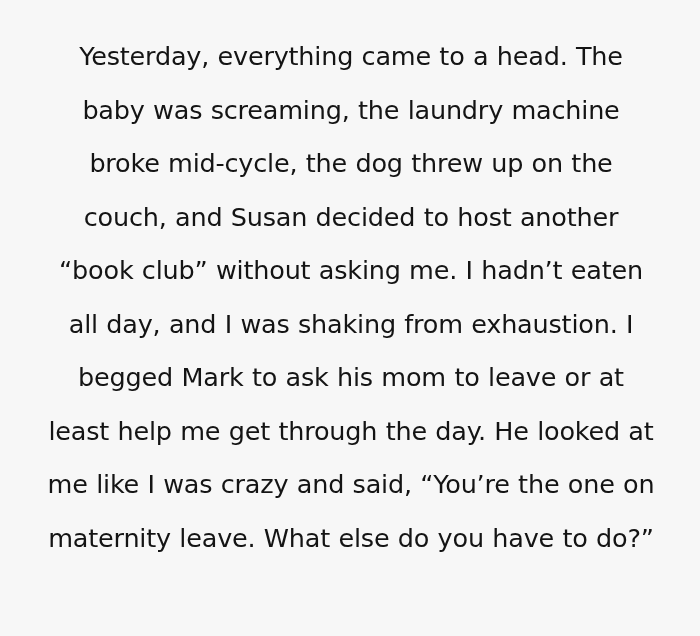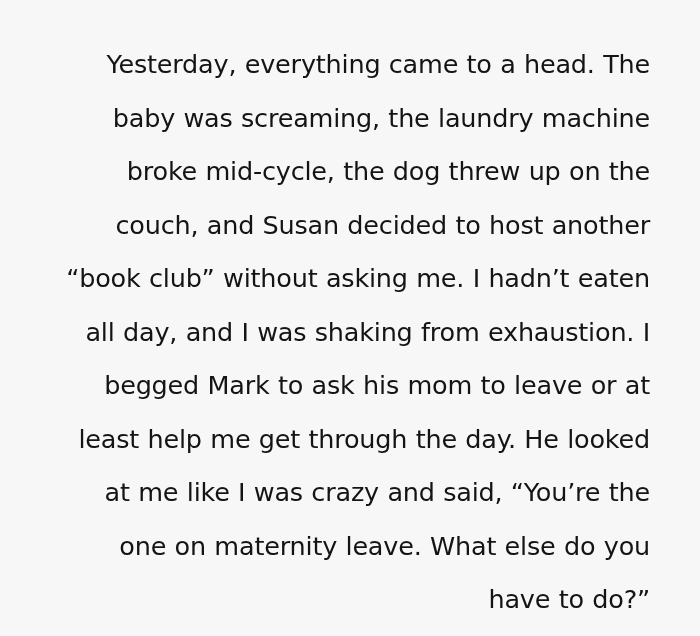--- a/index.html
+++ b/index.html
@@ -21,22 +21,22 @@
     padding: 26px 38px 20px 40px;
     display: block;
   }
   .body-text {
     font-family: "DejaVu Sans", sans-serif;
     font-size: 25.5px;
     line-height: 53.5px;
     color: #141414;
     letter-spacing: -0.2px;
     word-spacing: 0.5px;
-    text-align: right;
-    margin: 12px;
+    text-align: center;
+    margin: 4px;
     font-weight: 400;
   }
 </style>
 </head>
 <body>
 
 <div class="page">
   <p class="body-text">Yesterday, everything came to a head. The baby was screaming, the laundry machine broke mid-cycle, the dog threw up on the couch, and Susan decided to host another “book club” without asking me. I hadn’t eaten all day, and I was shaking from exhaustion. I begged Mark to ask his mom to leave or at least help me get through the day. He looked at me like I was crazy and said, “You’re the one on maternity leave. What else do you have to do?”</p>
 </div>
 

